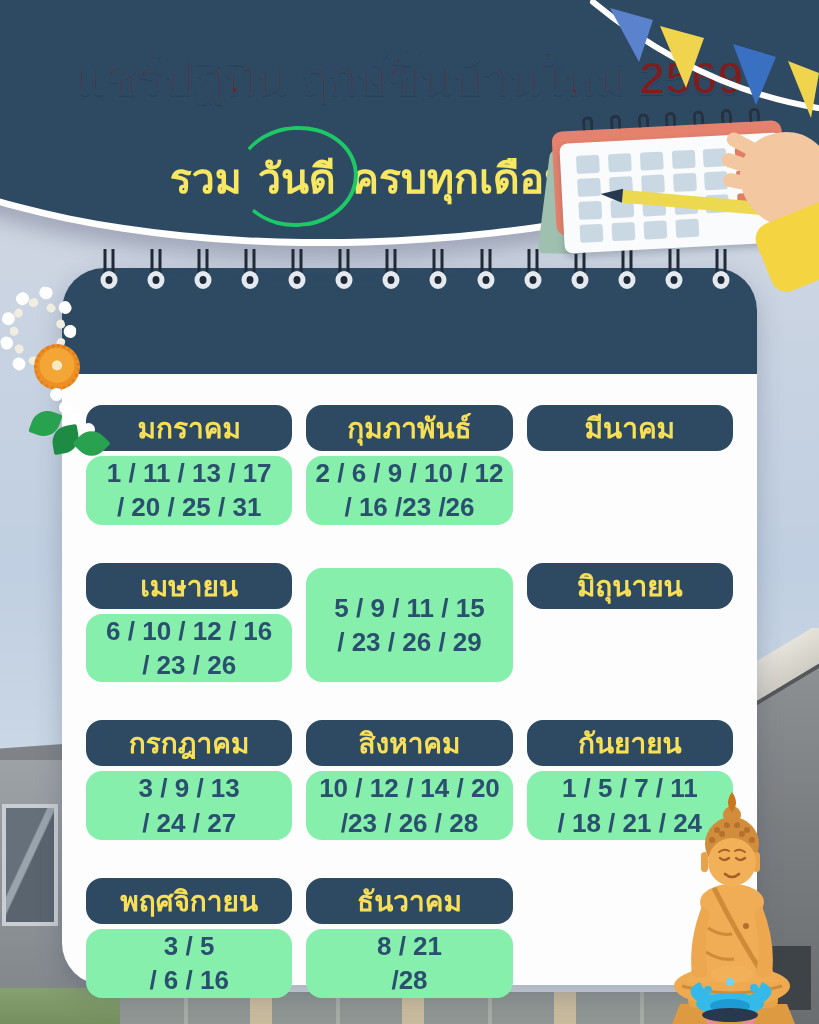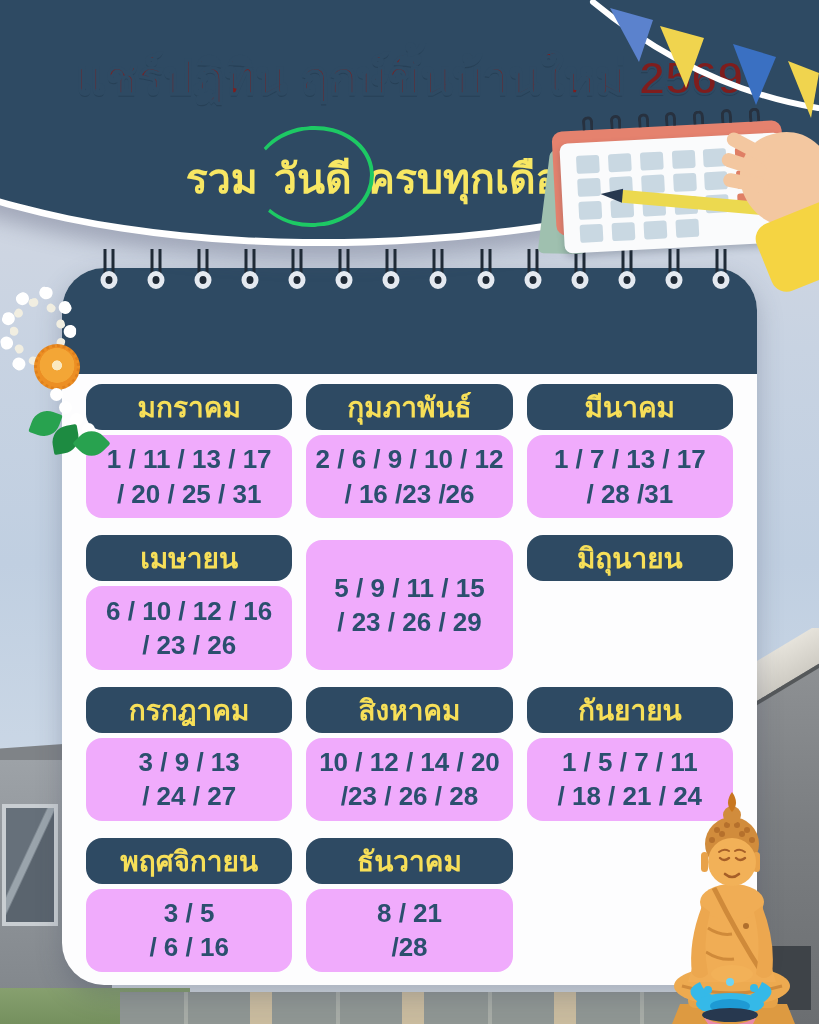--- a/index.html
+++ b/index.html
@@ -24,21 +24,21 @@
   .hr-window { position:absolute; right:8px; top:318px; width:44px; height:64px; background:#3e4348; }
   .bottom-strip { position:absolute; left:120px; right:126px; top:992px; height:32px; z-index:1;
     background:repeating-linear-gradient(90deg,#8f9693 0 64px,#a7aca6 64px 68px,#8f9693 68px 130px,#c9bb9e 130px 152px); }
   
   .oval { position:absolute; left:-240px; top:-305px; width:1300px; height:548px; border-radius:50%;
     background:#2e4a63; border:7px solid #ffffff; transform:rotate(-4deg);
     box-shadow:0 14px 20px rgba(90,95,120,.38); z-index:5; }
   .title-line1 { position:absolute; left:0; width:819px; top:40px; text-align:center; z-index:6;
     font-size:47px; font-weight:800; white-space:nowrap; color:#7f1d1d;
     -webkit-text-stroke:1.8px #2e4a63; text-shadow:0 2px 0 rgba(26,45,64,.35); }
-  .title-line2 { position:absolute; left:16px; width:700px; top:146px; z-index:6;
+  .title-line2 { position:absolute; left:0; width:700px; top:146px; z-index:6;
     display:flex; align-items:center; justify-content:center;
     font-size:41px; font-weight:800; white-space:nowrap; color:#f8e763;padding-left:42px; }
   .hl-wrap { position:relative; margin:0 10px; padding:0 6px; }
   .hl-circle { position:absolute; left:-16px; right:-16px; top:-20px; bottom:-16px;
     border:4px solid #1dc964; border-radius:50%; transform:rotate(-4deg);
     border-left-color:transparent; border-left-width:3px; }
   
   .bunting { position:absolute; left:585px; top:0; width:234px; height:135px; z-index:7; }
   
   .dcal { position:absolute; left:538px; top:106px; width:281px; height:150px; z-index:7; }
@@ -63,24 +63,24 @@
   .card { position:absolute; left:62px; top:268px; width:695px; height:717px; background:#fdfdfe; border-radius:42px; box-shadow:0 10px 26px rgba(60,70,95,.28); z-index:3; }
   .card-band { position:absolute; left:0; top:0; width:695px; height:106px; background:#2e4a63; border-radius:42px 42px 0 0; }
   .rings { position:absolute; left:96px; top:249px; width:638px; display:flex; justify-content:space-between; z-index:6; }
   .ring { position:relative; width:26px; height:50px; }
   .pins { position:absolute; left:50%; top:0; transform:translateX(-50%); display:flex; gap:5px; height:34px; }
   .pins i { display:block; width:3px; height:100%; background:#1f2a36; }
   .loop { position:absolute; left:50%; top:22px; transform:translateX(-50%); width:17px; height:18px; border-radius:50%; background:#1f2a36; border:5px solid #e4e9f0; }
   
   .month-grid { position:absolute; left:86px; top:384px; width:647px; height:588px; z-index:4;
     display:grid; grid-template-columns:repeat(3,1fr); gap:17px 14px; }
-  .month-card { display:flex; flex-direction:column; }
+  .month-card { display:flex; flex-direction:column;margin-top:21px; }
   .month-header { height:46px; background:#2e4a63; border-radius:16px; display:flex; align-items:center; justify-content:center;
     color:#f7df58; font-size:28px; font-weight:700; }
-  .month-body { flex:1; margin-top:5px; background:#f0abfc; border-radius:16px;
+  .month-body { flex:1; margin-top:5px; background:#86efac; border-radius:16px;
     display:flex; flex-direction:column; align-items:center; justify-content:center;
     color:#2b4f6e; font-size:26px; font-weight:700; line-height:1.32; white-space:nowrap; }
   
   .garland { position:absolute; left:-8px; top:282px; width:140px; height:175px; z-index:9; }
   .g-ring { position:absolute; left:8px; top:4px; width:76px; height:90px; border-radius:50%; border:13px dotted #ffffff; transform:rotate(12deg); }
   .g-ring2 { position:absolute; left:18px; top:16px; width:56px; height:68px; border-radius:50%; border:9px dotted #f1eee1; transform:rotate(-8deg); }
   .g-flower { position:absolute; left:42px; top:62px; width:46px; height:46px; border-radius:50%;
     background:radial-gradient(circle at 50% 46%,#fbe9c0 0 16%,#f3a636 18% 58%,#ec8f24 60% 100%); border:3px dotted #e0801c; }
   .g-bead { position:absolute; width:13px; height:13px; border-radius:50%; background:#ffffff; }
   .g-leaf { position:absolute; width:27px; height:27px; background:#28a24f; border-radius:2px 62% 2px 62%; }
@@ -287,24 +287,20 @@
   </div>
   <div class="month-card">
     <div class="month-header">กุมภาพันธ์</div>
     <div class="month-body">
       <div>2 / 6 / 9 / 10 / 12</div>
       <div>/ 16 /23 /26</div>
     </div>
   </div>
   <div class="month-card">
     <div class="month-header">มีนาคม</div>
-    <div class="month-body">
-      <div>1 / 7 / 13 / 17</div>
-      <div>/ 28 /31</div>
-    </div>
   </div>
   <div class="month-card">
     <div class="month-header">เมษายน</div>
     <div class="month-body">
       <div>6 / 10 / 12 / 16</div>
       <div>/ 23 / 26</div>
     </div>
   </div>
   <div class="month-card">
     <div class="month-body">

